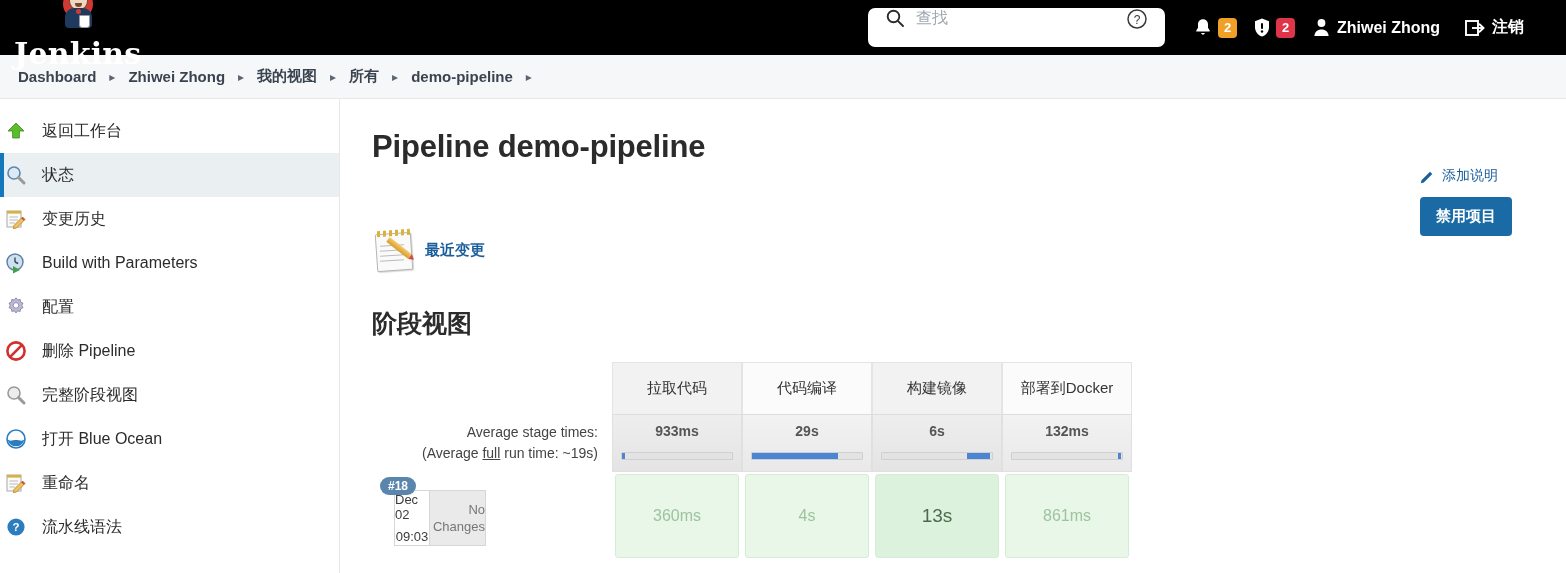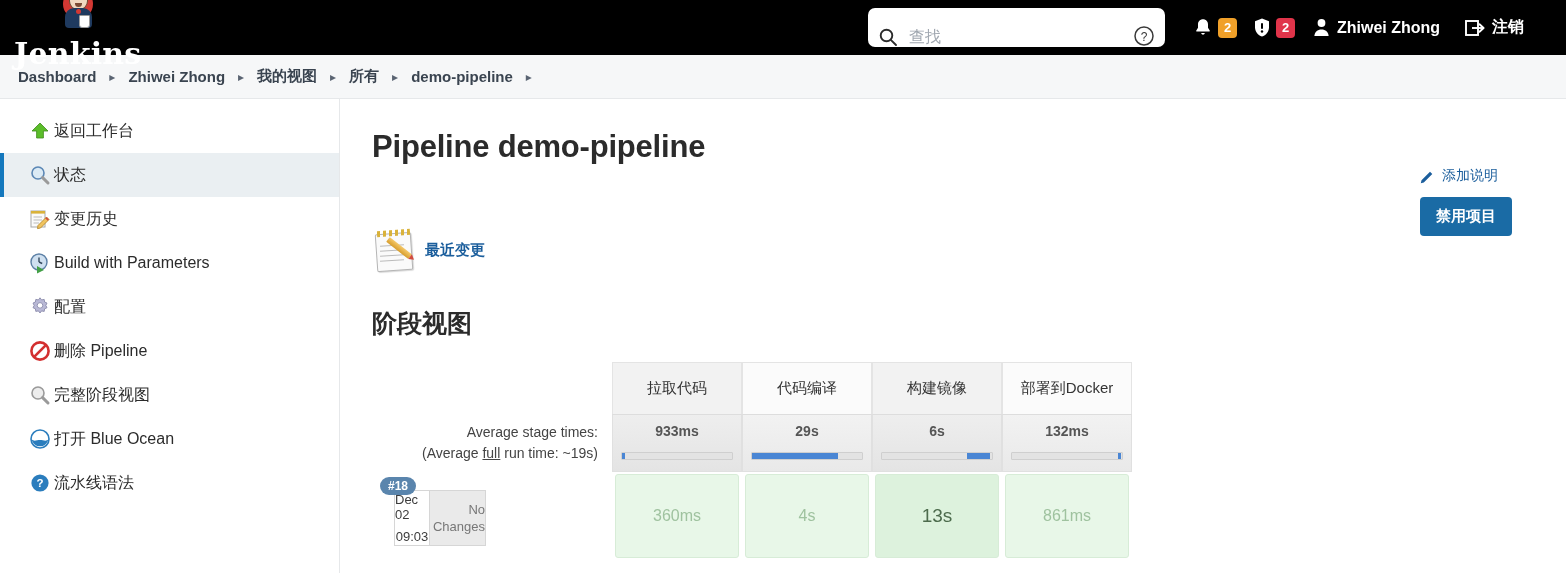--- a/index.html
+++ b/index.html
@@ -105,22 +105,22 @@
 
   .search-wrap {
     position: absolute;
     left: 868px;
     top: 8px;
     width: 297px;
     height: 39px;
     background: #fff;
     border-radius: 7px;
     display: flex;
-    align-items: flex-end;
-    padding: 0 10px;
+    align-items: flex-start;
+    padding: 0 17px;
     box-sizing: border-box;
   }
   .search-icon { flex: 0 0 auto; display:flex; align-items:center; }
   .search-input {
     border: none;
     outline: none;
     flex: 1 1 auto;
     font-size: 16px;
     font-family: "Liberation Sans", sans-serif;
     color: #333;
@@ -220,23 +220,23 @@
     width: 340px;
     flex: 0 0 340px;
     background: #fff;
     border-right: 1px solid #e6e8ea;
     padding-top: 10px;
     box-sizing: border-box;
   }
   .side-item {
     display: flex;
     align-items: center;
-    gap: 2px;
+    gap: 14px;
     height: 44px;
-    padding-left: 28px;
+    padding-left: 4px;
     box-sizing: border-box;
     cursor: pointer;
     position: relative;
     font-size: 16px;
     color: #2b2b2b;
   }
   .side-item.active {
     background: #eaeff2;
   }
   .side-item.active::before {
@@ -692,20 +692,34 @@
     <div class="side-item">
       <span class="side-ico">
         <svg width="22" height="22" viewBox="0 0 22 22">
           <circle cx="11" cy="11" r="9" fill="#fff" stroke="#2b7dbd" stroke-width="1.6"></circle>
           <path d="M2.6 11.6a8.6 8.6 0 0 0 16.8 0c-2.6 2-5 .5-8.4.5s-5.8 1.5-8.4-.5z" fill="#2b7dbd"></path>
         </svg>
       </span>
       <span class="side-label">打开 Blue Ocean</span>
     </div>
 
+    <div class="side-item">
+      <span class="side-ico">
+        <svg width="22" height="22" viewBox="0 0 22 22">
+          <rect x="2" y="3" width="14" height="16" fill="#fafafa" stroke="#a8a8a8" stroke-width="1"></rect>
+          <rect x="2" y="3" width="14" height="2.6" fill="#d9b23a"></rect>
+          <line x1="4.5" y1="9" x2="13" y2="9" stroke="#bbb" stroke-width="1"></line>
+          <line x1="4.5" y1="12" x2="13" y2="12" stroke="#bbb" stroke-width="1"></line>
+          <line x1="4.5" y1="15" x2="10" y2="15" stroke="#bbb" stroke-width="1"></line>
+          <path d="M9 17.5 17.5 9l2.5 2.5L11.5 20l-3 .6.5-3.1z" fill="#f0c35e" stroke="#b88a2a" stroke-width="0.9"></path>
+          <path d="M17.5 9 20 11.5l-1.3 1.3-2.5-2.5L17.5 9z" fill="#d24b3e"></path>
+        </svg>
+      </span>
+      <span class="side-label">重命名</span>
+    </div>
 
     <div class="side-item">
       <span class="side-ico">
         <svg width="20" height="20" viewBox="0 0 20 20">
           <circle cx="10" cy="10" r="8.6" fill="#2b7dbd"></circle>
           <text x="10" y="14.3" font-size="11.5" font-weight="bold" text-anchor="middle" fill="#fff" font-family="Liberation Sans, sans-serif">?</text>
         </svg>
       </span>
       <span class="side-label">流水线语法</span>
     </div>

